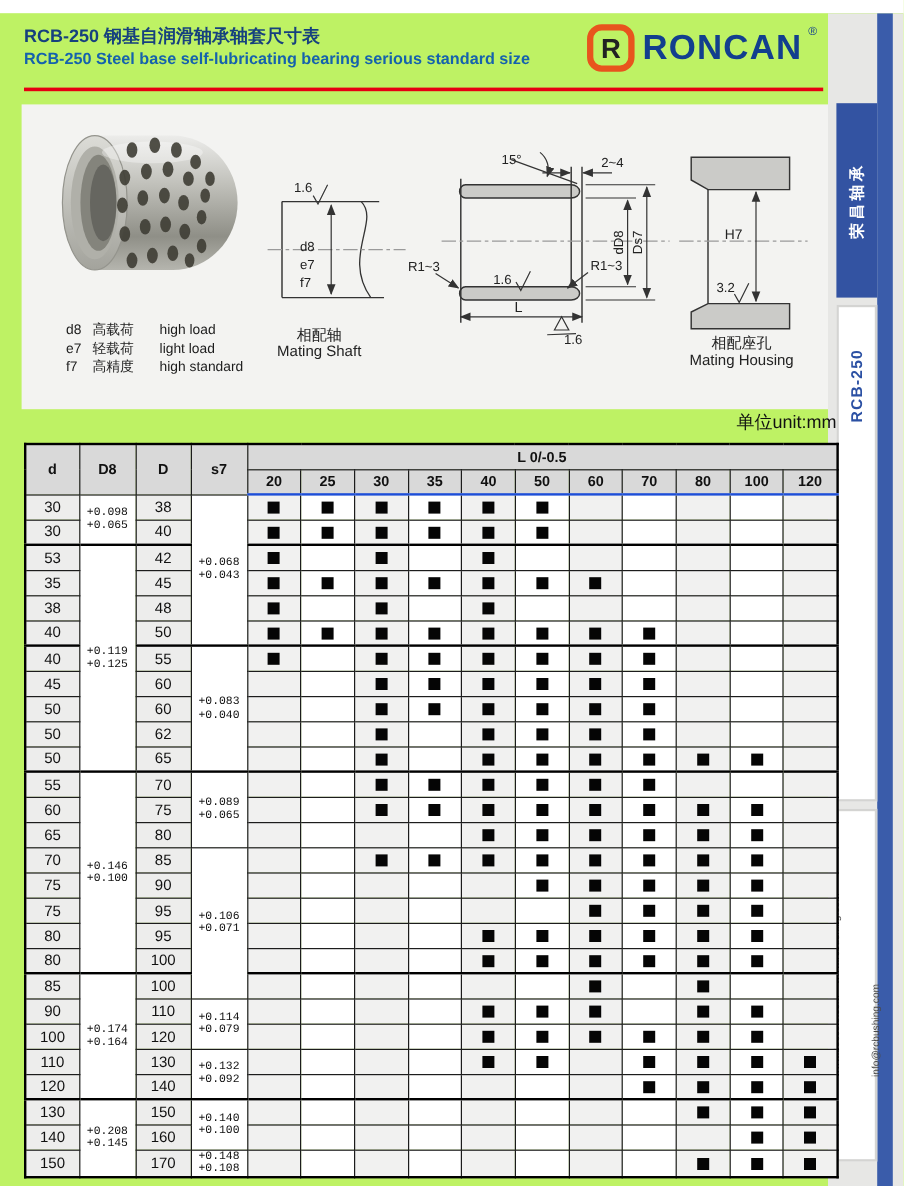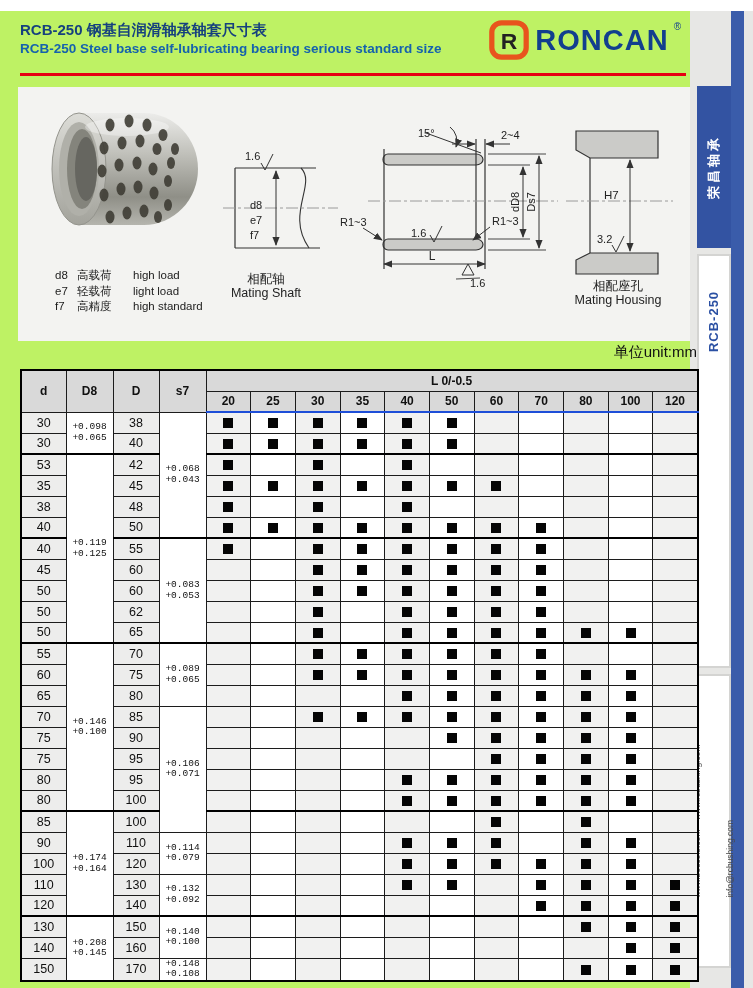--- a/index.html
+++ b/index.html
@@ -353,21 +353,21 @@
           <td class=""><span class="sq"></span></td>
           <td class="stripe"></td>
           <td class=""></td>
           <td class="stripe"></td>
         </tr>
         <tr class="heavy">
           <td class="shade">40</td>
           <td class="shade">55</td>
           <td class="tol" rowspan="5">
             <div>+0.083</div>
-            <div>+0.053</div>
+            <div>+0.040</div>
           </td>
           <td class="stripe"><span class="sq"></span></td>
           <td class=""></td>
           <td class="stripe"><span class="sq"></span></td>
           <td class=""><span class="sq"></span></td>
           <td class="stripe"><span class="sq"></span></td>
           <td class=""><span class="sq"></span></td>
           <td class="stripe"><span class="sq"></span></td>
           <td class=""><span class="sq"></span></td>
           <td class="stripe"></td>

